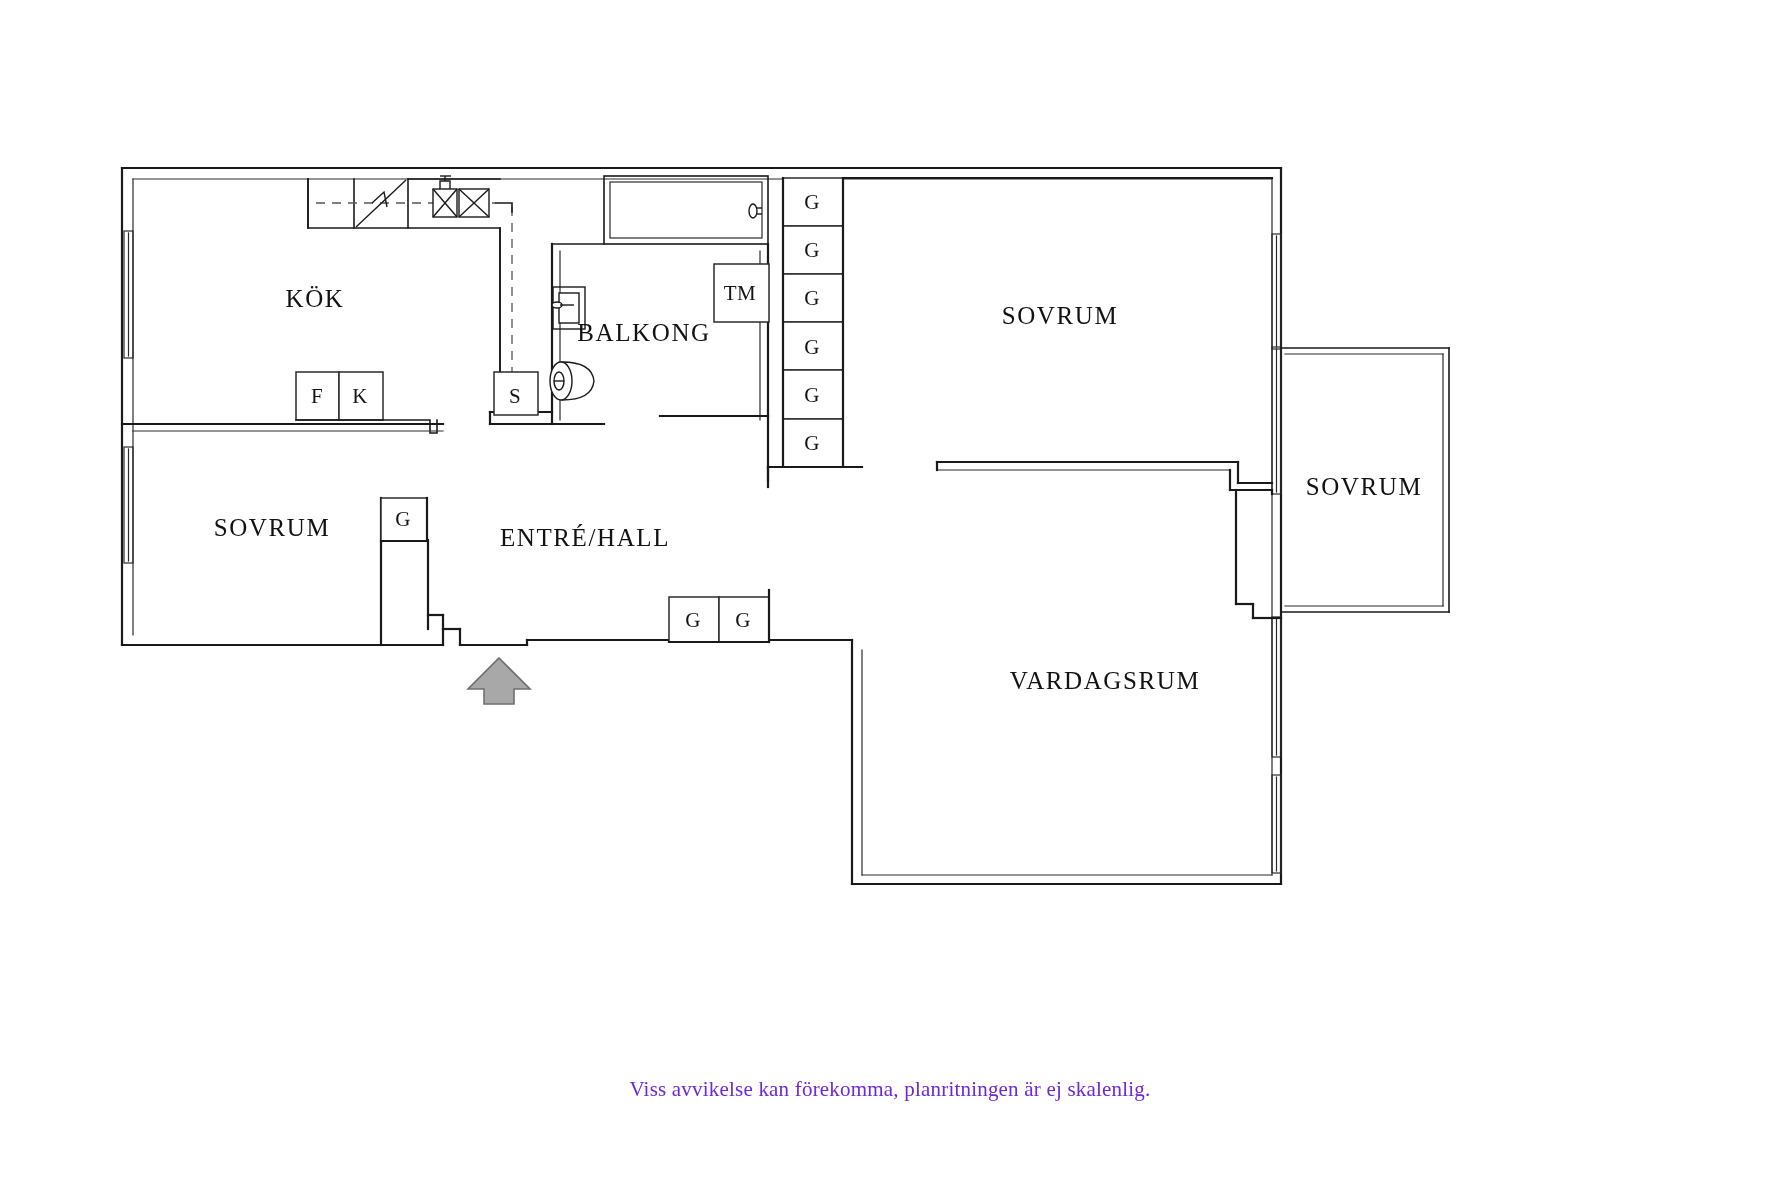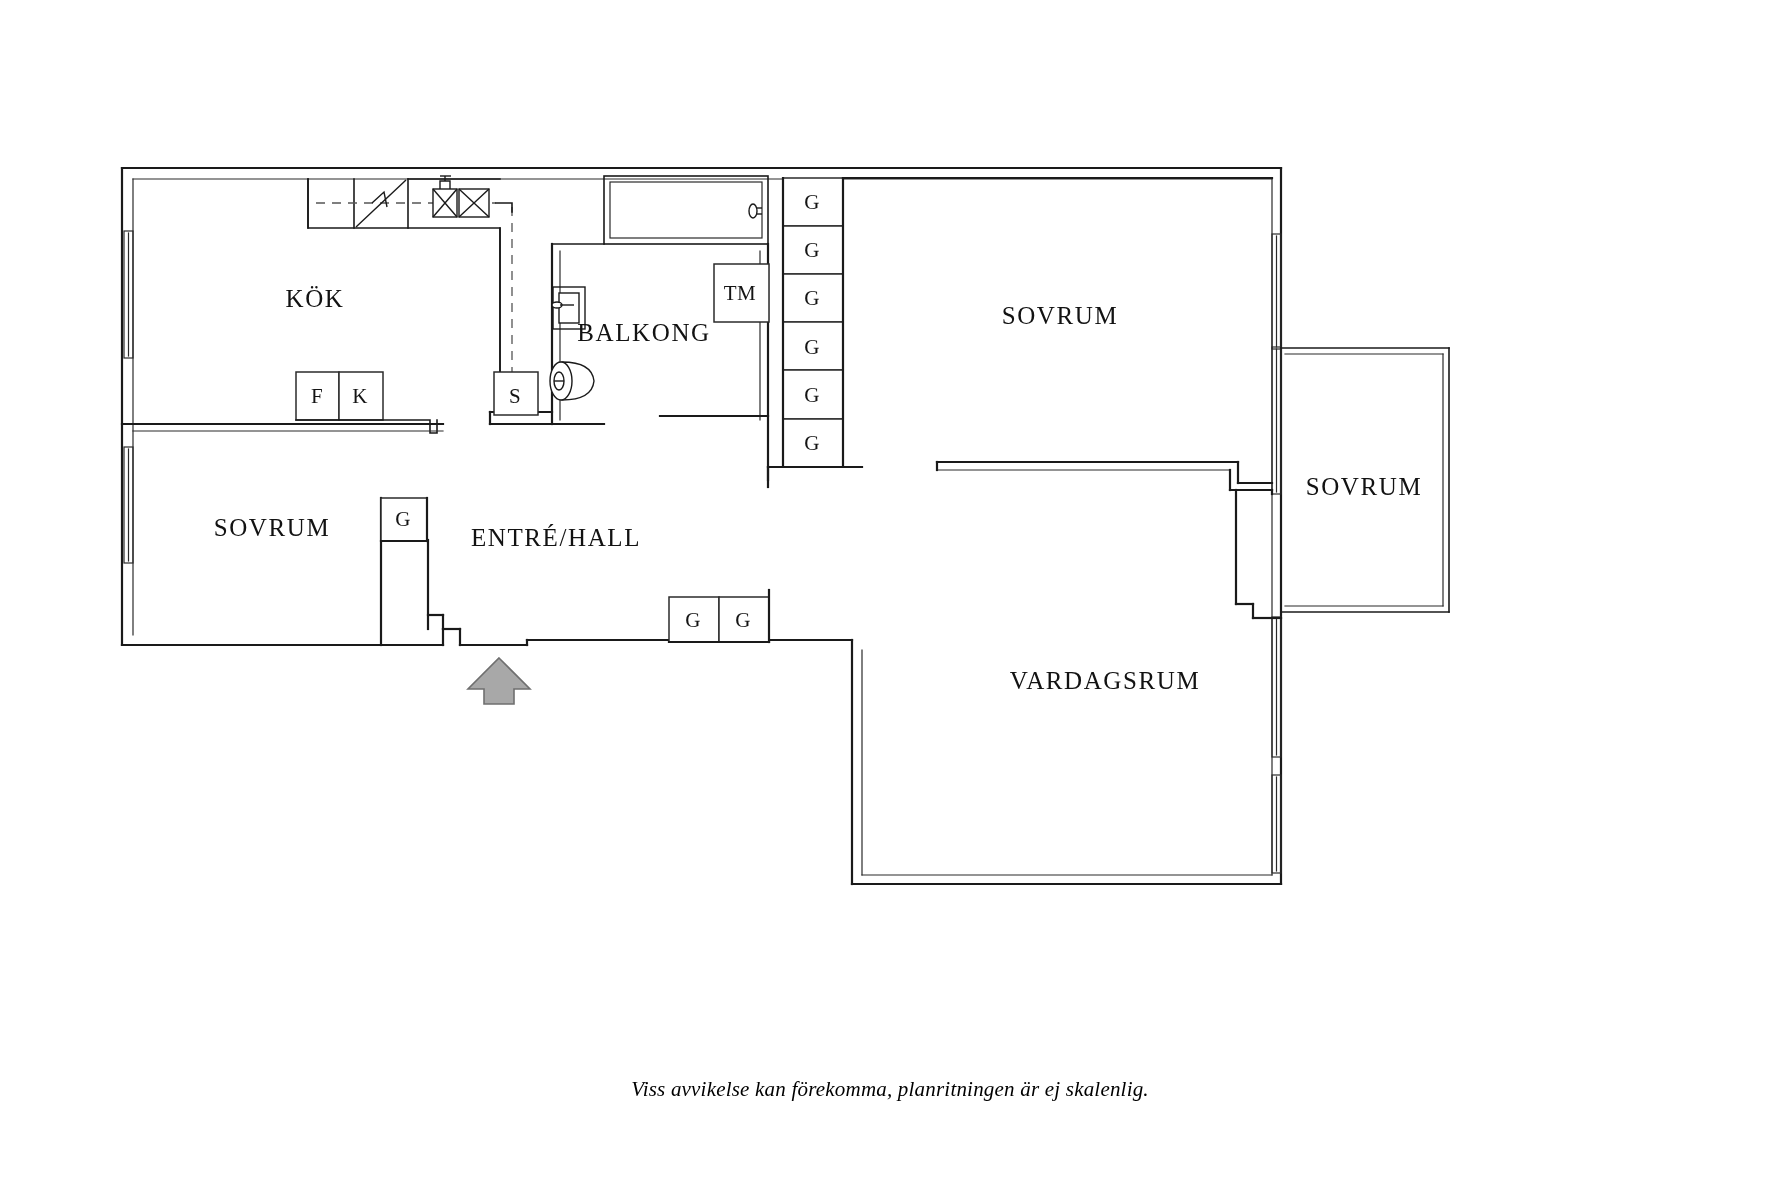--- a/index.html
+++ b/index.html
@@ -49,23 +49,22 @@
     transform: translate(-50%, -50%);
     letter-spacing: 0.5px;
   }
 
   .caption {
     position: absolute;
     left: 890px;
     top: 1089px;
     transform: translate(-50%, -50%);
     font-family: "Liberation Serif", serif;
-    font-style: italic;
     font-size: 21px;
-    color: #000000;
+    color: #6d28d9;
     white-space: nowrap;
     letter-spacing: 0.2px;
   }
 </style>
 </head>
 <body>
 
 <div id="floorplan-page">
 
   <svg id="plan-canvas" viewBox="0 0 1780 1187">
@@ -301,21 +300,21 @@
     <div class="room-label" style="left:315px; top:299px;">KÖK</div>
 
     <div class="room-label" style="left:644px; top:333px;">BALKONG</div>
 
     <div class="room-label" style="left:1060px; top:316px;">SOVRUM</div>
 
     <div class="room-label" style="left:1364px; top:487px;">SOVRUM</div>
 
     <div class="room-label" style="left:272px; top:528px;">SOVRUM</div>
 
-    <div class="room-label" style="left:556px; top:538px;">ENTRÉ/HALL</div>
+    <div class="room-label" style="left:585px; top:538px;">ENTRÉ/HALL</div>
 
     <div class="room-label" style="left:1105px; top:681px;">VARDAGSRUM</div>
   </div>
 
   <div>
 
     <div class="fixture-label" style="left:317px; top:396px;">F</div>
 
     <div class="fixture-label" style="left:360px; top:396px;">K</div>
 

